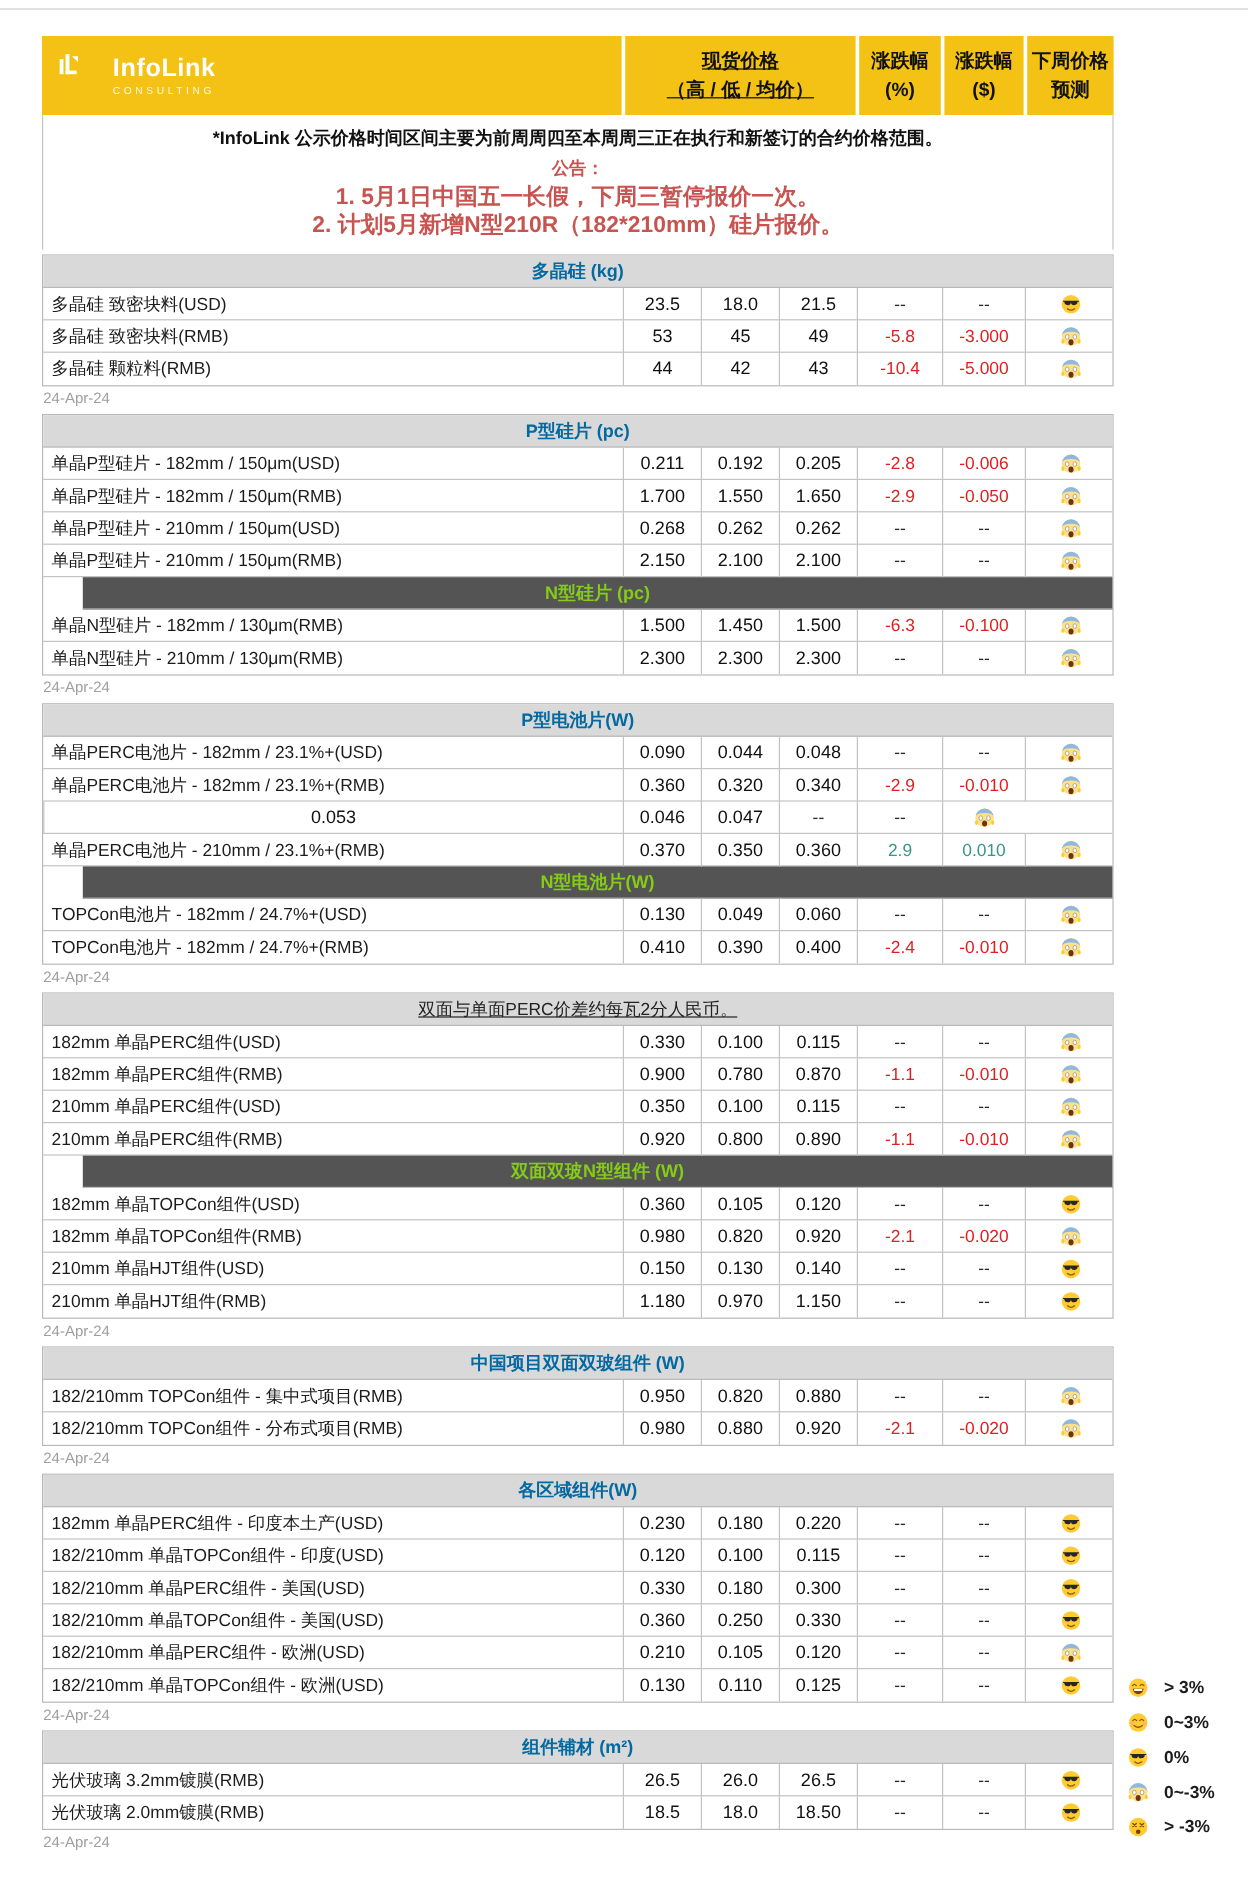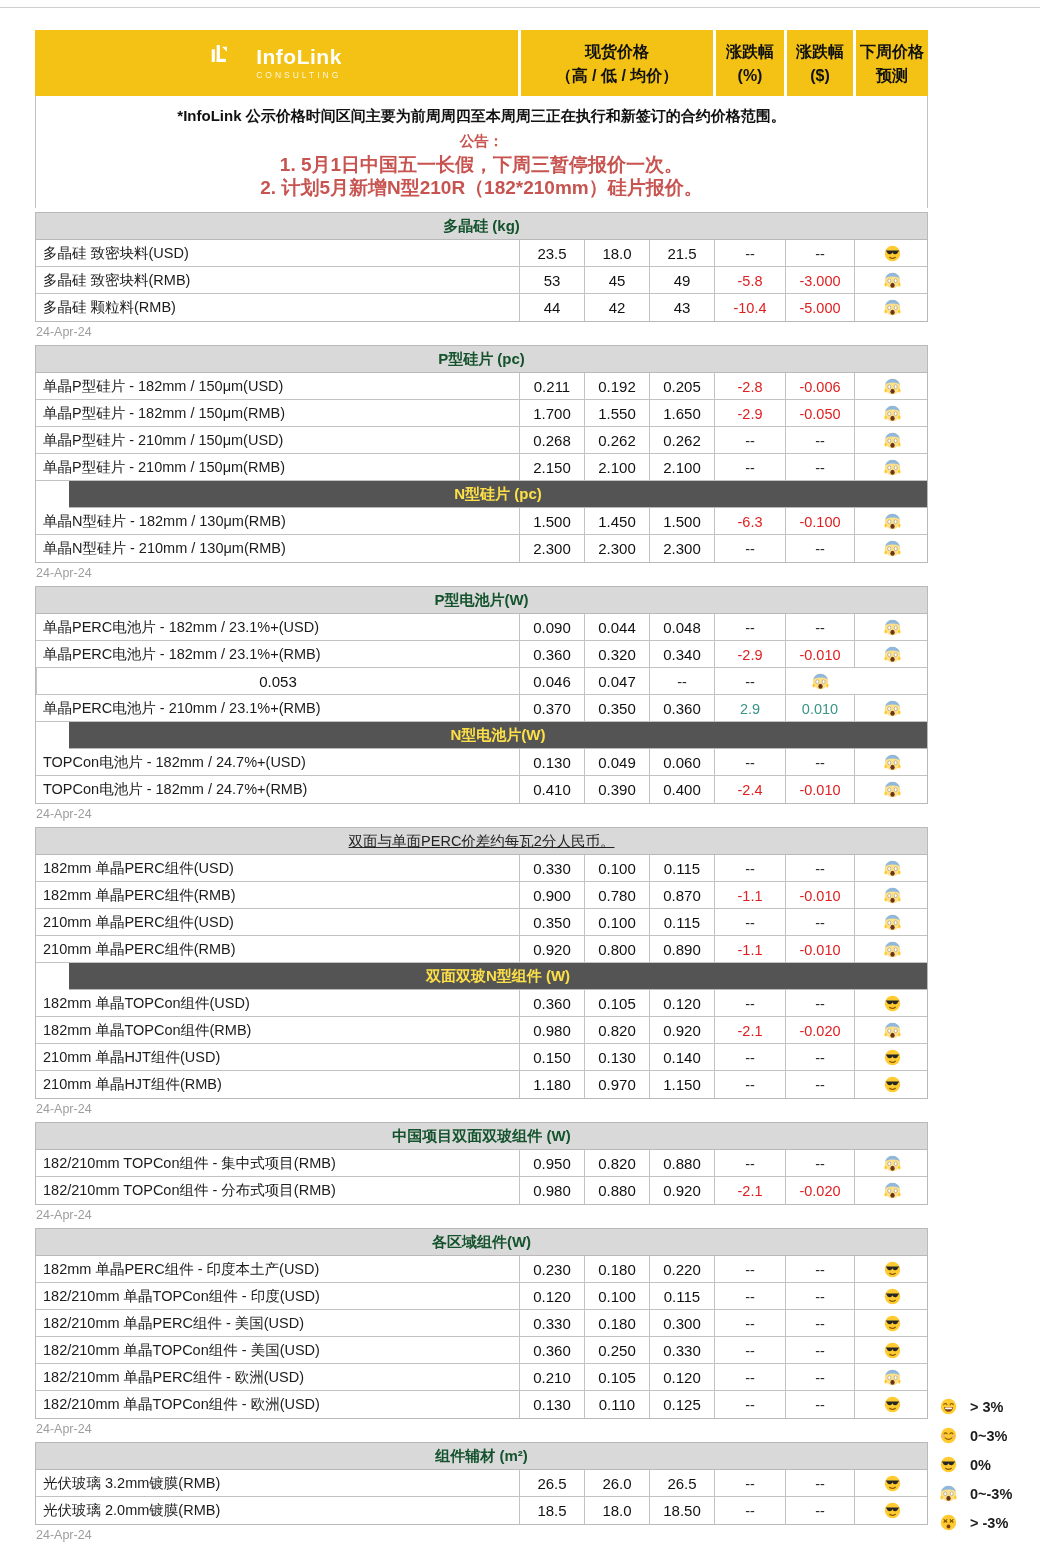--- a/index.html
+++ b/index.html
@@ -9,48 +9,48 @@
     font-family:"Liberation Sans","DejaVu Sans",sans-serif; color:#1c1c1c;
   }
   .top-hairline { position:absolute; top:7px; left:0; width:1040px; height:1px; background:#cfcfcf; }
   .content { position:absolute; left:35px; top:30px; width:893px; }
 
   
   .band {
     display:grid; grid-template-columns:483px 65px 65px 65px 71px 69px 75px;
     height:66px; background:#F3C214; align-items:stretch;
   }
-  .band .brand-cell { grid-column:1; display:flex; align-items:center; gap:11px; padding-left:0;justify-content:center; }
+  .band .brand-cell { grid-column:1; display:flex; align-items:center; gap:11px; padding-left:14px; }
   .brand-text { display:flex; flex-direction:column; line-height:1.05; }
   .brand-name { color:#fff; font-weight:bold; font-size:21px; letter-spacing:.5px; }
   .brand-tagline { color:rgba(255,255,255,.85); font-size:8.5px; letter-spacing:3px; margin-top:3px; }
   .band .hcol {
     display:flex; flex-direction:column; justify-content:center; align-items:center;
     border-left:3px solid #fff; font-weight:bold; color:#111; text-align:center;
   }
-  .band .hcol.spot { grid-column:2 / span 3; }
+  .band .hcol.spot { grid-column:2 / span 3;text-decoration:underline; }
   .band .hcol .l1 { font-size:16px; line-height:1.6; }
   .band .hcol .l2 { font-size:16px; line-height:1.4; }
 
   
   .notice {
     border-left:1px solid #c3c3c3; border-right:1px solid #c3c3c3;
     text-align:center; padding:9px 8px 9px 8px; background:#fff;
   }
   .notice-main { font-weight:bold; font-size:15px; color:#111; line-height:22px; }
   .announce-title { font-weight:bold; font-size:14.5px; color:#C75450; line-height:24px; margin-top:2px; }
   .announce-line { font-weight:bold; font-size:19px; color:#C75450; line-height:23px; }
 
   
   .ptable { border:1px solid #b9b9b9; margin-top:4px; background:#fff; }
   .sec-header {
     height:27px; background:#D9D9D9; display:flex; align-items:center; justify-content:center;
-    font-weight:bold; font-size:15px; color:#14532d; border-bottom:1px solid #b9b9b9;
+    font-weight:bold; font-size:15px; color:#0369a1; border-bottom:1px solid #b9b9b9;
   }
-  .sec-header.dark { background:#545454; color:#fde047; border-bottom:1px solid #b9b9b9;margin-left:33px; }
+  .sec-header.dark { background:#545454; color:#84cc16; border-bottom:1px solid #b9b9b9;margin-left:33px; }
   .sec-subtitle {
     height:27px; background:#D9D9D9; display:flex; align-items:center; justify-content:center;
     font-size:14.5px; color:#222; border-bottom:1px solid #b9b9b9;text-decoration:underline;
   }
   .prow {
     display:grid; grid-template-columns:483px 65px 65px 65px 71px 69px 75px;
     height:27px; align-items:center; border-bottom:1px solid #c3c3c3;
   }
   .ptable .prow:last-child { border-bottom:none; }
   .prow .cell { height:27px; display:flex; align-items:center; justify-content:center; border-left:1px solid #c3c3c3; }

